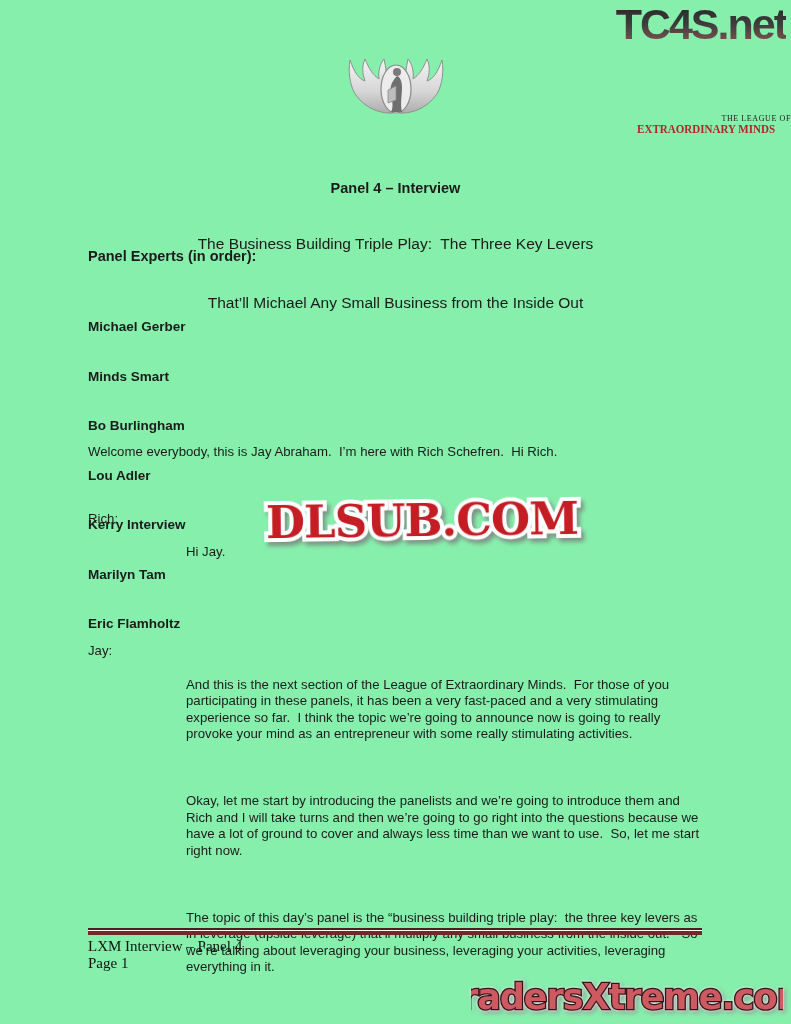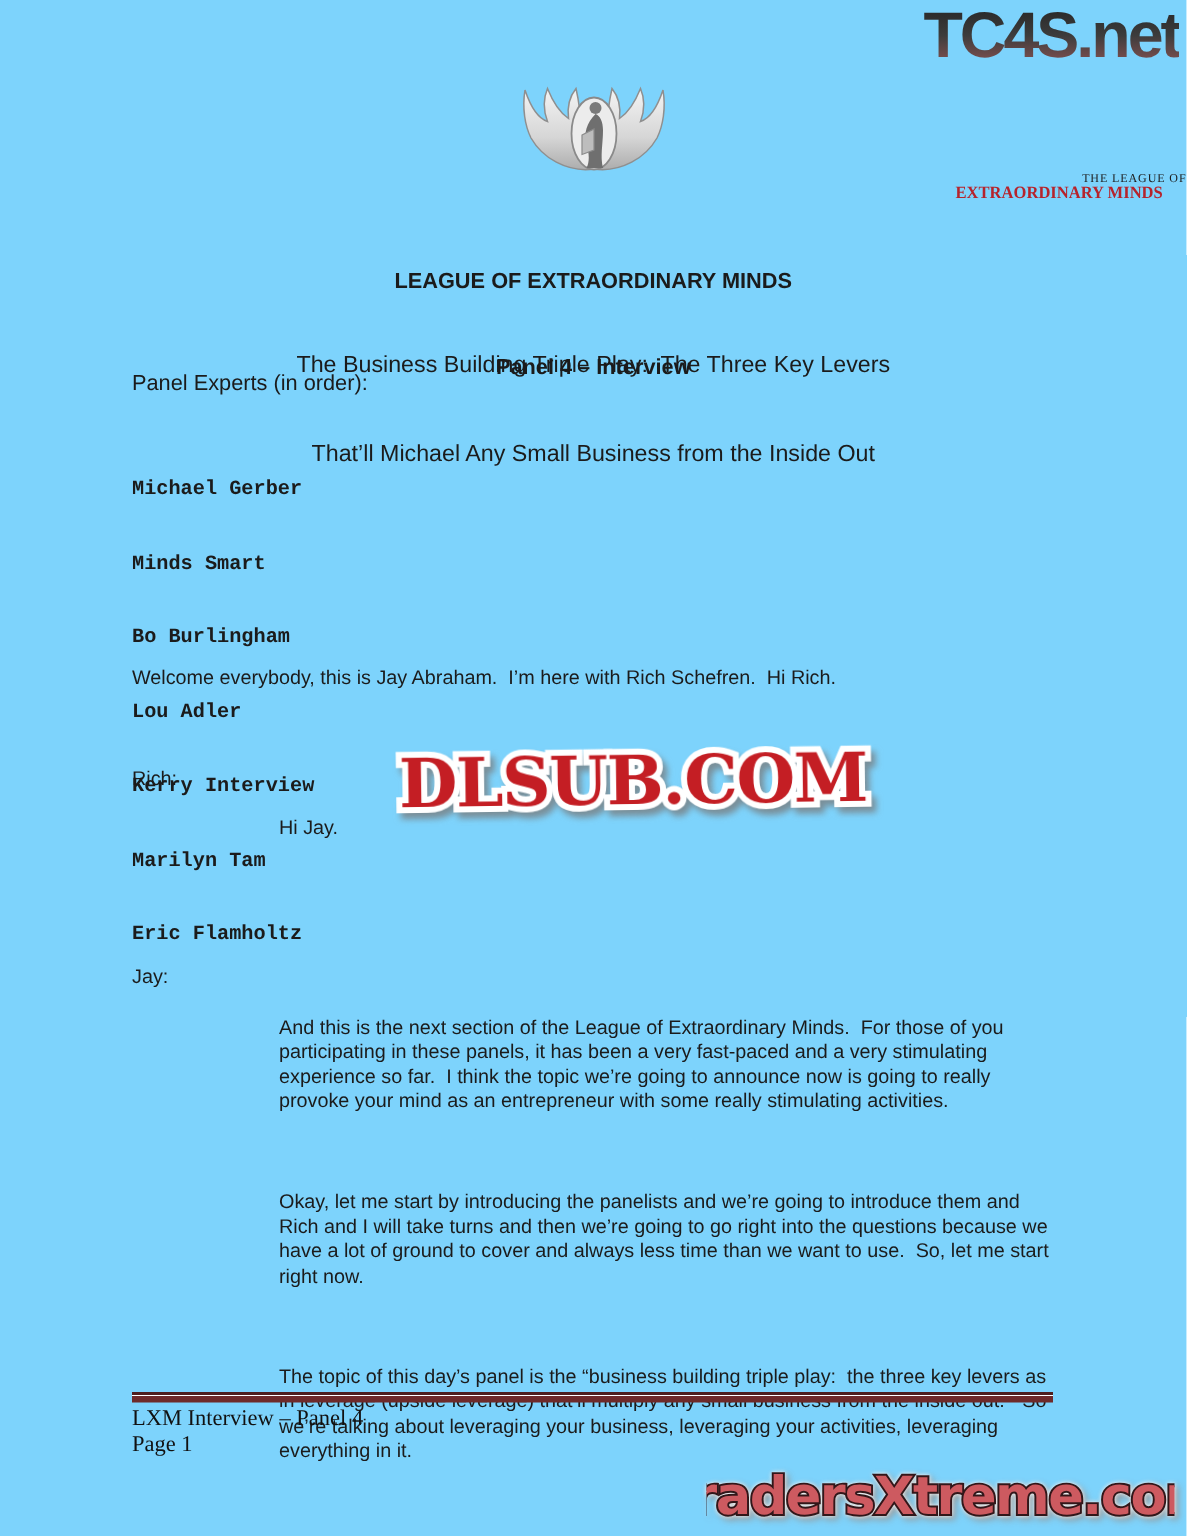--- a/index.html
+++ b/index.html
@@ -1,38 +1,38 @@
 <!DOCTYPE html>
 <html><head>
 <meta charset="utf-8">
 <style>
   html,body{margin:0;padding:0;background:#ffffff;}
-  .page{position:relative;width:791px;height:1024px;background:#7dd3fc;overflow:hidden;
+  .page{position:relative;width:791px;height:1024px;background:#86efac;overflow:hidden;
         font-family:"Liberation Sans",sans-serif;color:#1b1b1b;}
 
   
   .tc4s{position:absolute;top:0px;right:5px;font-size:43px;font-weight:bold;letter-spacing:-2px;
         font-family:"Liberation Sans",sans-serif;
         background:linear-gradient(180deg,#232323 0%,#3c3c3c 48%,#8a5454 92%,#97605f 100%);
         -webkit-background-clip:text;background-clip:text;color:transparent;}
 
   
   .emblem{position:absolute;top:56px;left:0;right:0;text-align:right;line-height:1;}
   .emblem svg{display:block;margin:0 auto -1px auto;}
   .emblem-line1{font-family:"Liberation Serif",serif;font-size:8px;letter-spacing:0.6px;color:#1d1d1d;}
   .emblem-line2{font-family:"Liberation Serif",serif;font-size:11.5px;font-weight:bold;
                 letter-spacing:0px;color:#b6232b;transform:scaleX(0.96);transform-origin:center;margin-top:1px;}
 
   .title-block{position:absolute;top:141px;left:0;right:0;text-align:center;
                font-weight:bold;font-size:14.5px;line-height:19px;white-space:pre-wrap;}
   .subtitle-block{position:absolute;top:195px;left:0;right:0;text-align:center;
                   font-weight:normal;font-size:15.5px;line-height:19.5px;white-space:pre-wrap;}
 
-  .experts-heading{position:absolute;top:248px;left:88px;font-weight:normal;font-size:14.5px;white-space:pre-wrap;}
-  .experts-names{position:absolute;top:286px;left:88px;font-weight:bold;font-size:13.5px;line-height:16.5px;white-space:pre-wrap;font-family:Liberation Mono, monospace;}
+  .experts-heading{position:absolute;top:248px;left:88px;font-weight:bold;font-size:14.5px;white-space:pre-wrap;}
+  .experts-names{position:absolute;top:286px;left:88px;font-weight:bold;font-size:13.5px;line-height:16.5px;white-space:pre-wrap;}
 
   .main{position:absolute;top:411px;left:88px;width:614px;font-size:13.2px;line-height:16.6px;white-space:pre-wrap;}
   .main p{margin:0;}
   .entry{display:flex;}
   .speaker{width:98px;flex-shrink:0;}
   .content{width:516px;}
   .content p + p{margin-top:17px;}
   .intro{margin:0;}
 
   
@@ -71,21 +71,20 @@
       <ellipse cx="56" cy="33" rx="15" ry="24" fill="#ececec" stroke="#8a8a8a" stroke-width="1.2"></ellipse>
       <circle cx="57" cy="16" r="4" fill="#7a7a7a"></circle>
       <path d="M57,20 C51,26 49,33 51,40 C53,47 53,52 51,56 L62,56 C60,48 62,40 62,31 C62,25 60,21 57,20 Z" fill="#6f6f6f"></path>
       <path d="M48,34 L56,30 L56,44 L48,47 Z" fill="#bdbdbd" stroke="#8a8a8a" stroke-width="0.8"></path>
     </svg>
     <div class="emblem-line1">THE LEAGUE OF</div>
     <div class="emblem-line2">EXTRAORDINARY MINDS</div>
   </div>
 
   <div class="title-block">
-    <div>LEAGUE OF EXTRAORDINARY MINDS</div>
     <div>Panel 4 – Interview</div>
   </div>
 
   <div class="subtitle-block">
     <div>The Business Building Triple Play:  The Three Key Levers</div>
     <div>That’ll Michael Any Small Business from the Inside Out</div>
   </div>
 
   <div class="experts-heading">Panel Experts (in order):</div>
 

